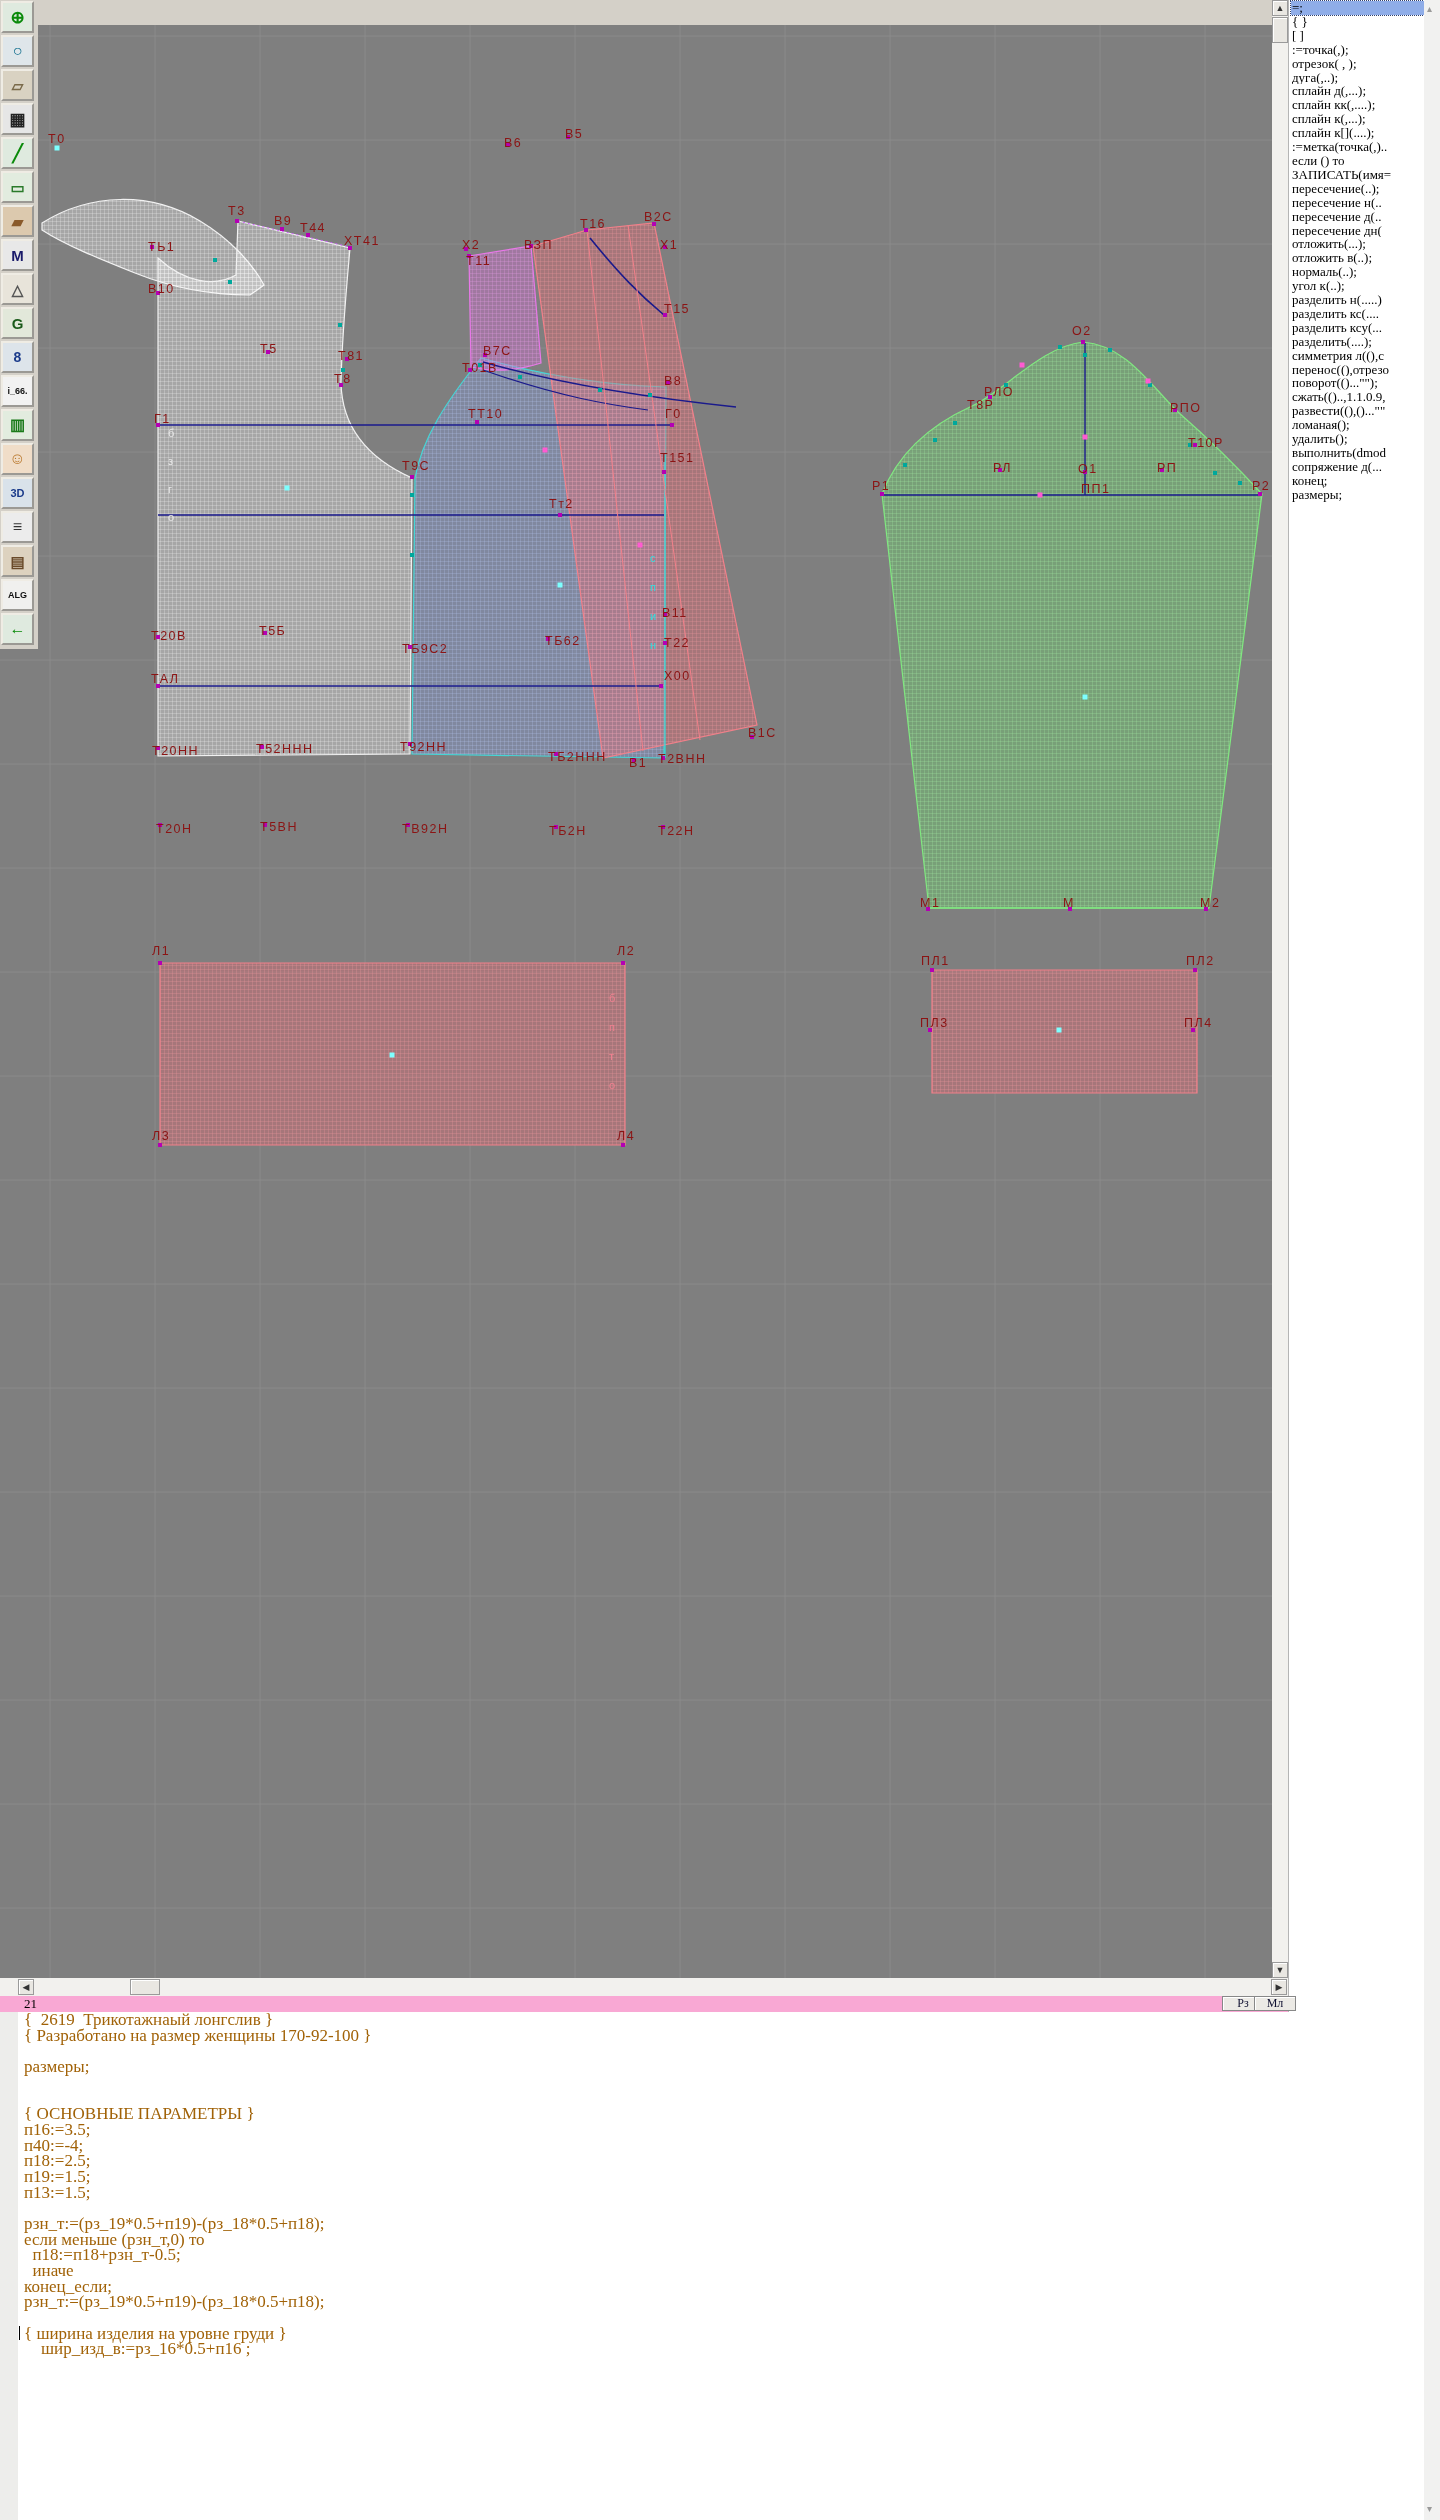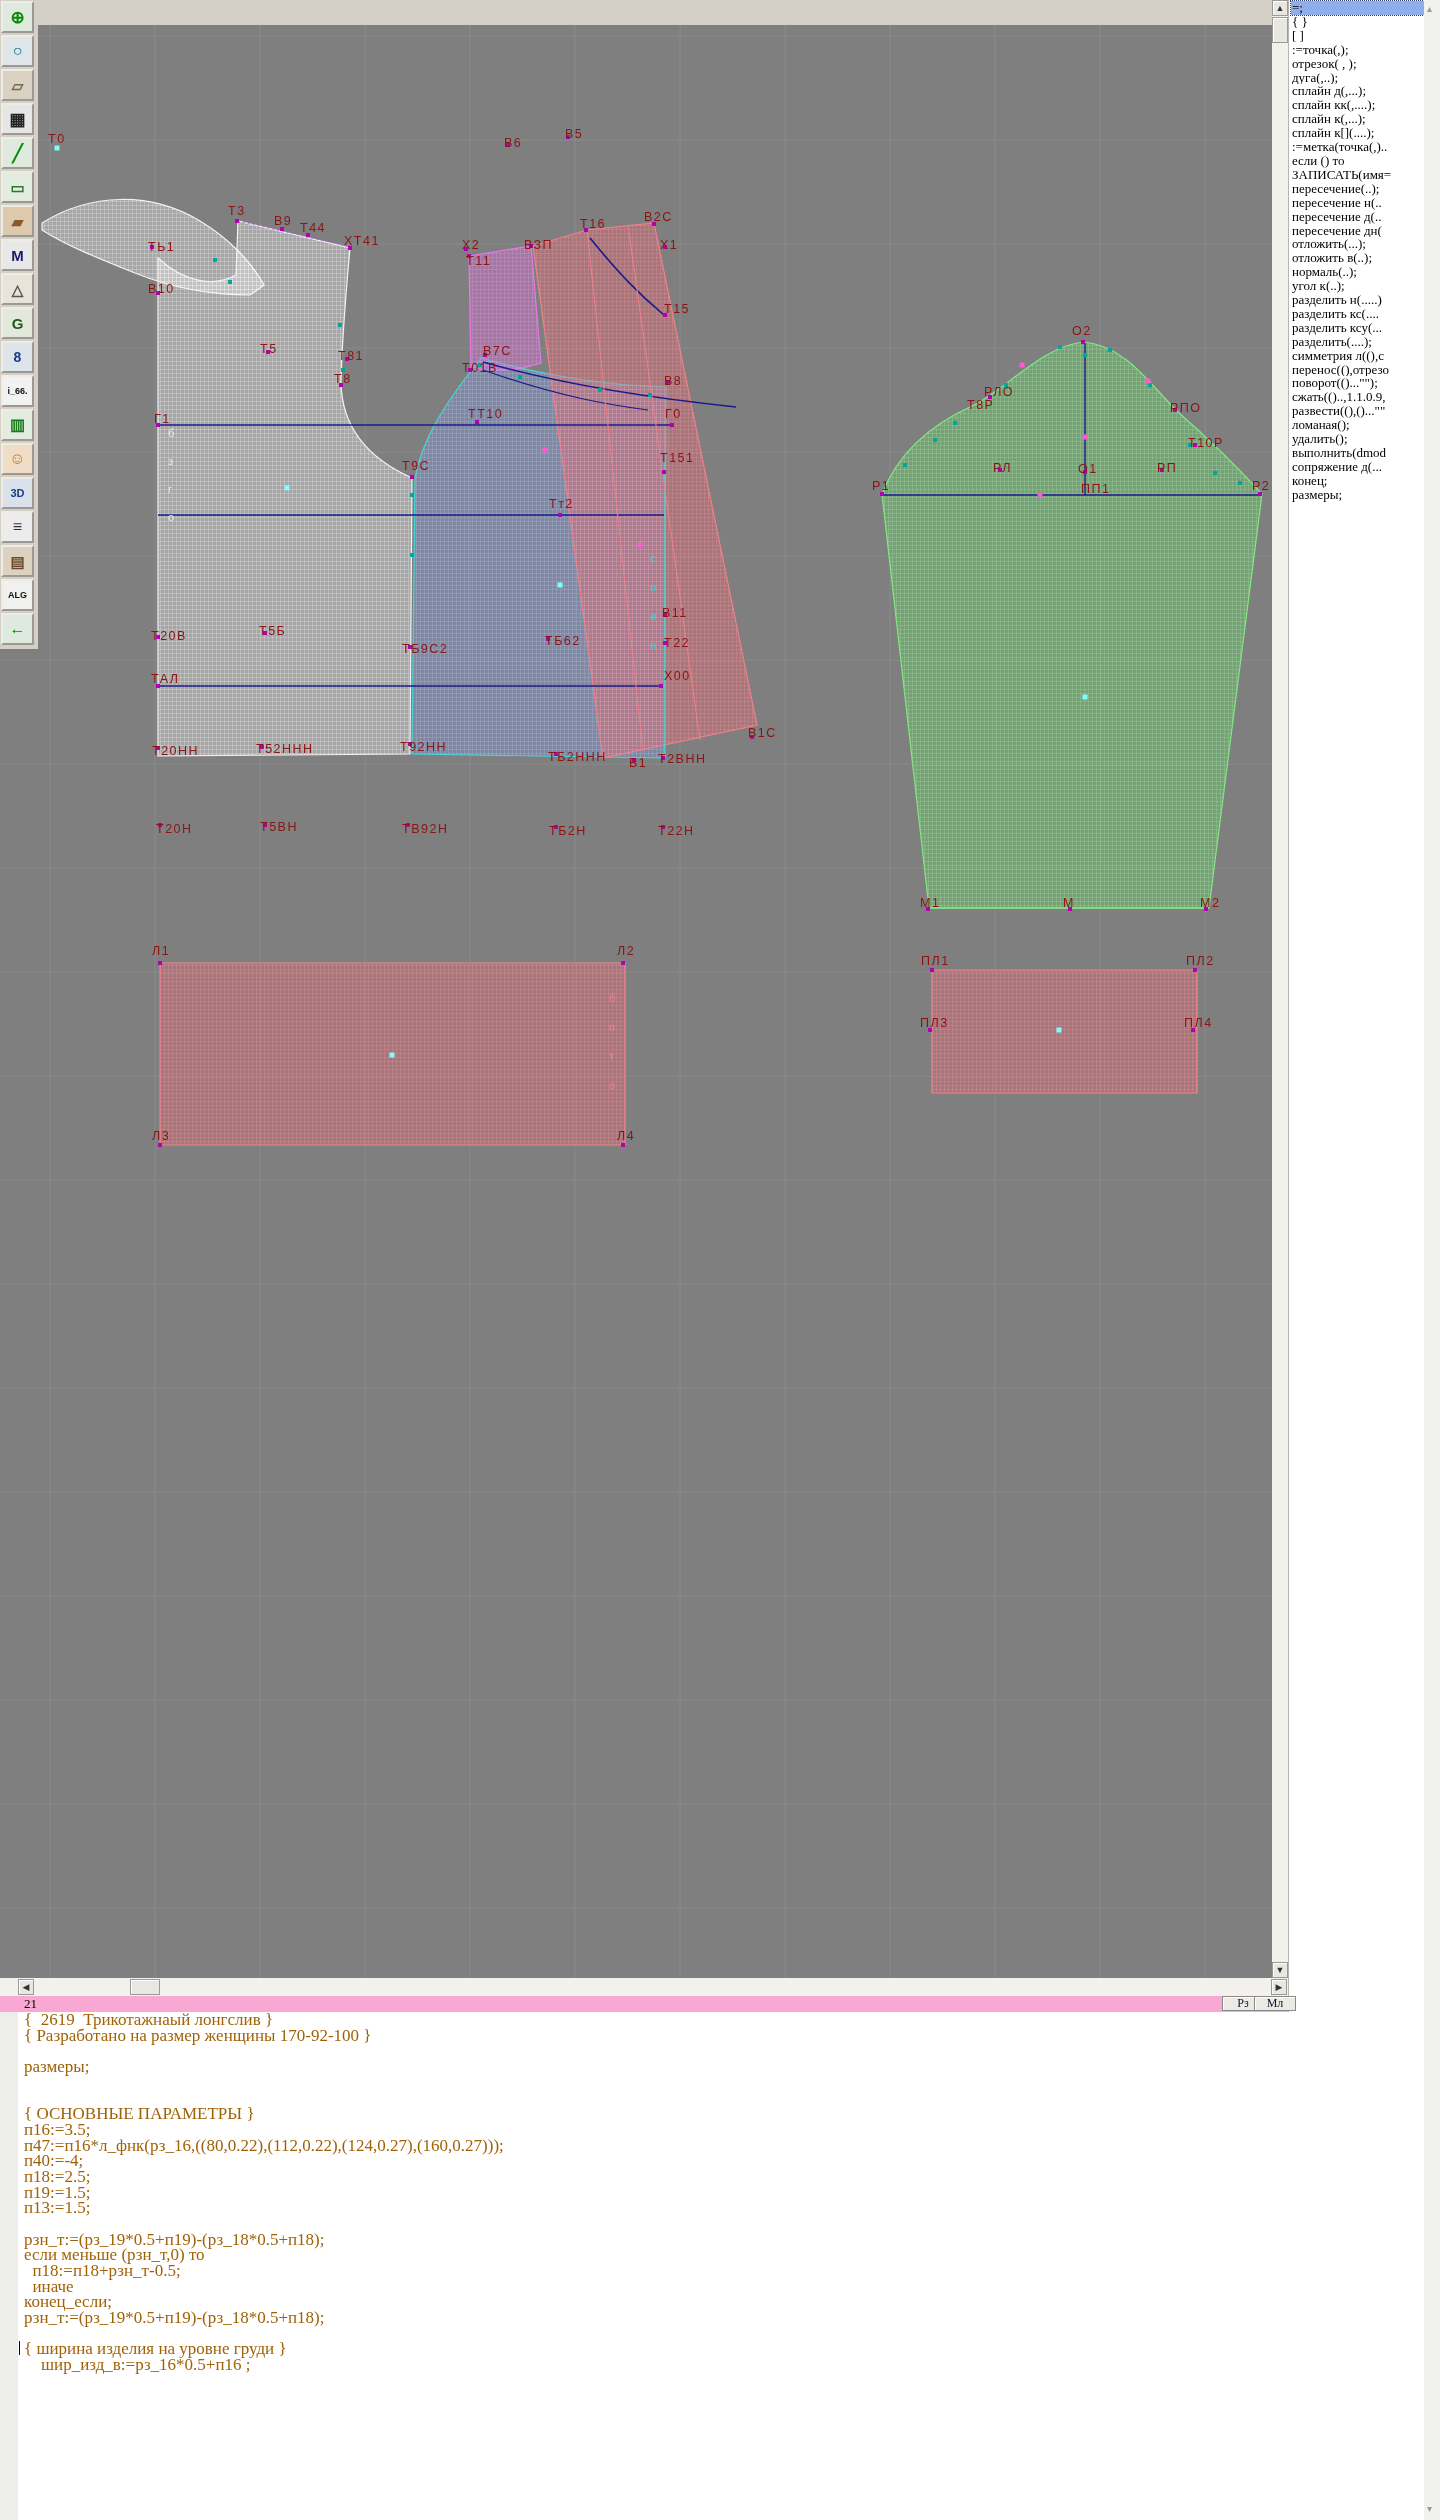--- a/index.html
+++ b/index.html
@@ -399,21 +399,20 @@
   <div id="editor-margin"></div>
   <div id="editor">
       <div class="codeline" style="position:relative">{  2619  Трикотажнаый лонгслив }</div>
       <div class="codeline" style="position:relative">{ Разработано на размер женщины 170-92-100 }</div>
       <div class="codeline" style="position:relative"> </div>
       <div class="codeline" style="position:relative">размеры;</div>
       <div class="codeline" style="position:relative"> </div>
       <div class="codeline" style="position:relative"> </div>
       <div class="codeline" style="position:relative">{ ОСНОВНЫЕ ПАРАМЕТРЫ }</div>
       <div class="codeline" style="position:relative">п16:=3.5;</div>
-      <div class="codeline" style="position:relative">п47:=п16*л_фнк(рз_16,((80,0.22),(112,0.22),(124,0.27),(160,0.27)));</div>
       <div class="codeline" style="position:relative">п40:=-4;</div>
       <div class="codeline" style="position:relative">п18:=2.5;</div>
       <div class="codeline" style="position:relative">п19:=1.5;</div>
       <div class="codeline" style="position:relative">п13:=1.5;</div>
       <div class="codeline" style="position:relative"> </div>
       <div class="codeline" style="position:relative">рзн_т:=(рз_19*0.5+п19)-(рз_18*0.5+п18);</div>
       <div class="codeline" style="position:relative">если меньше (рзн_т,0) то</div>
       <div class="codeline" style="position:relative">  п18:=п18+рзн_т-0.5;</div>
       <div class="codeline" style="position:relative">  иначе</div>
       <div class="codeline" style="position:relative">конец_если;</div>

